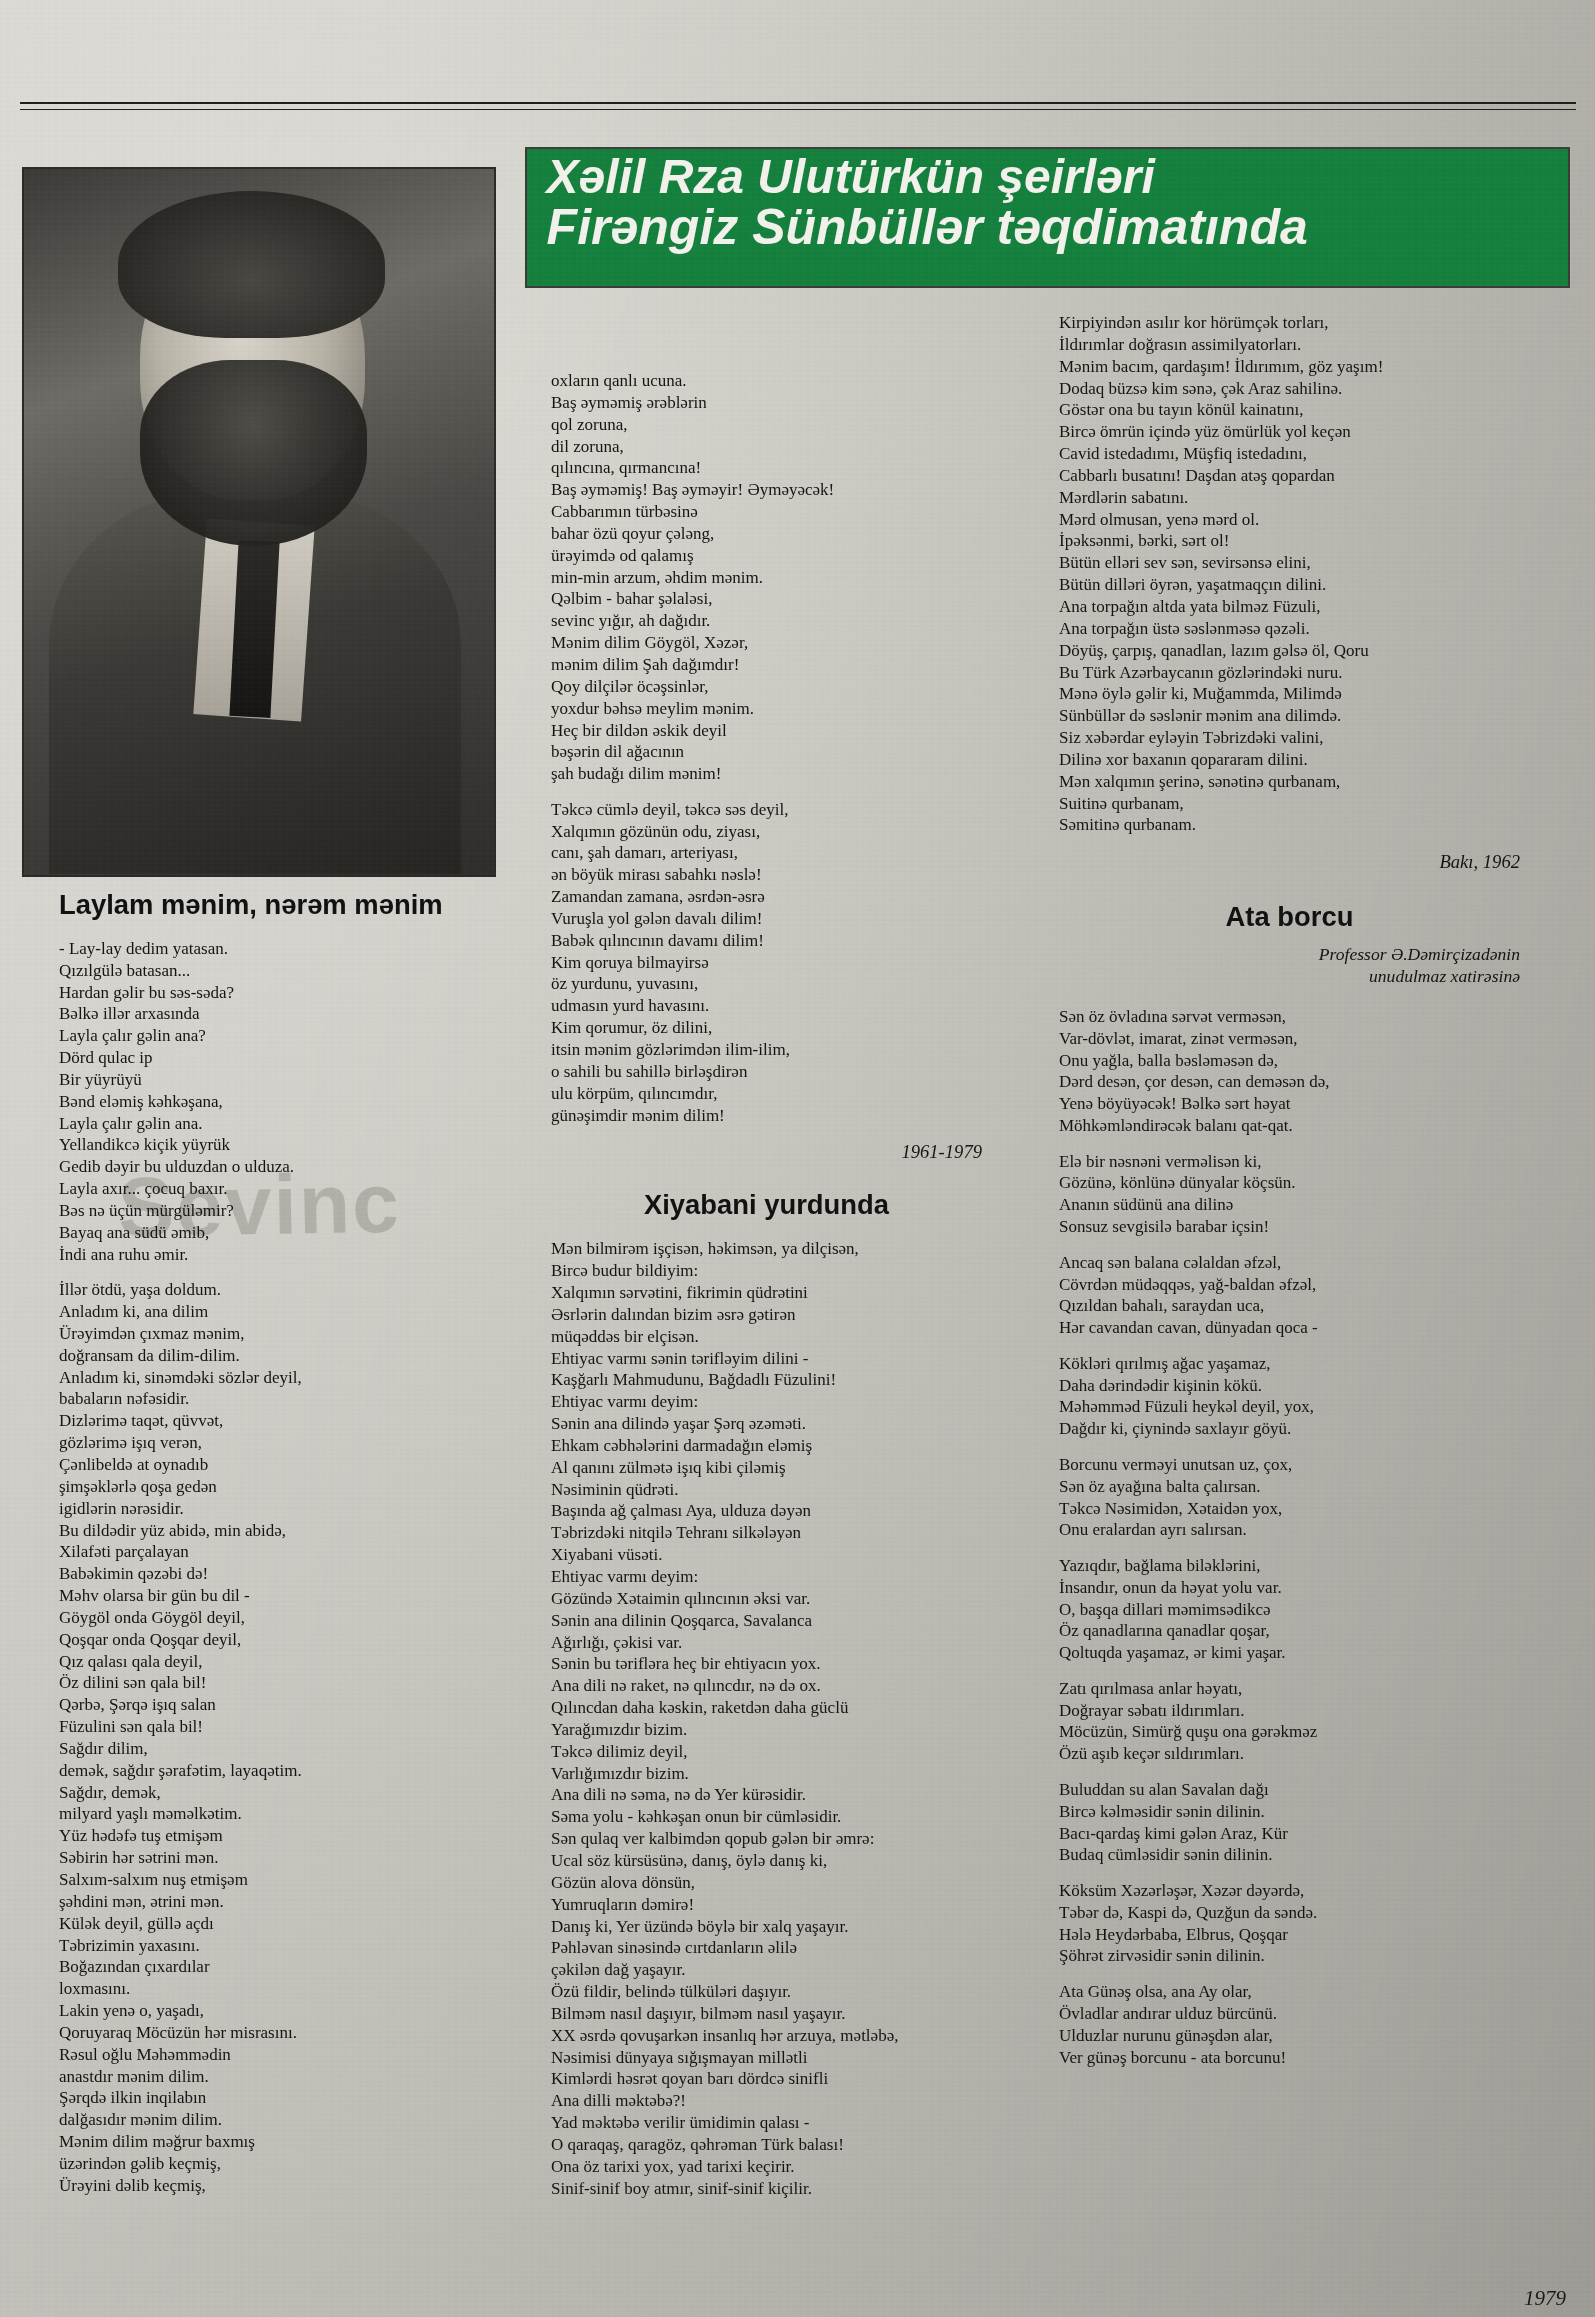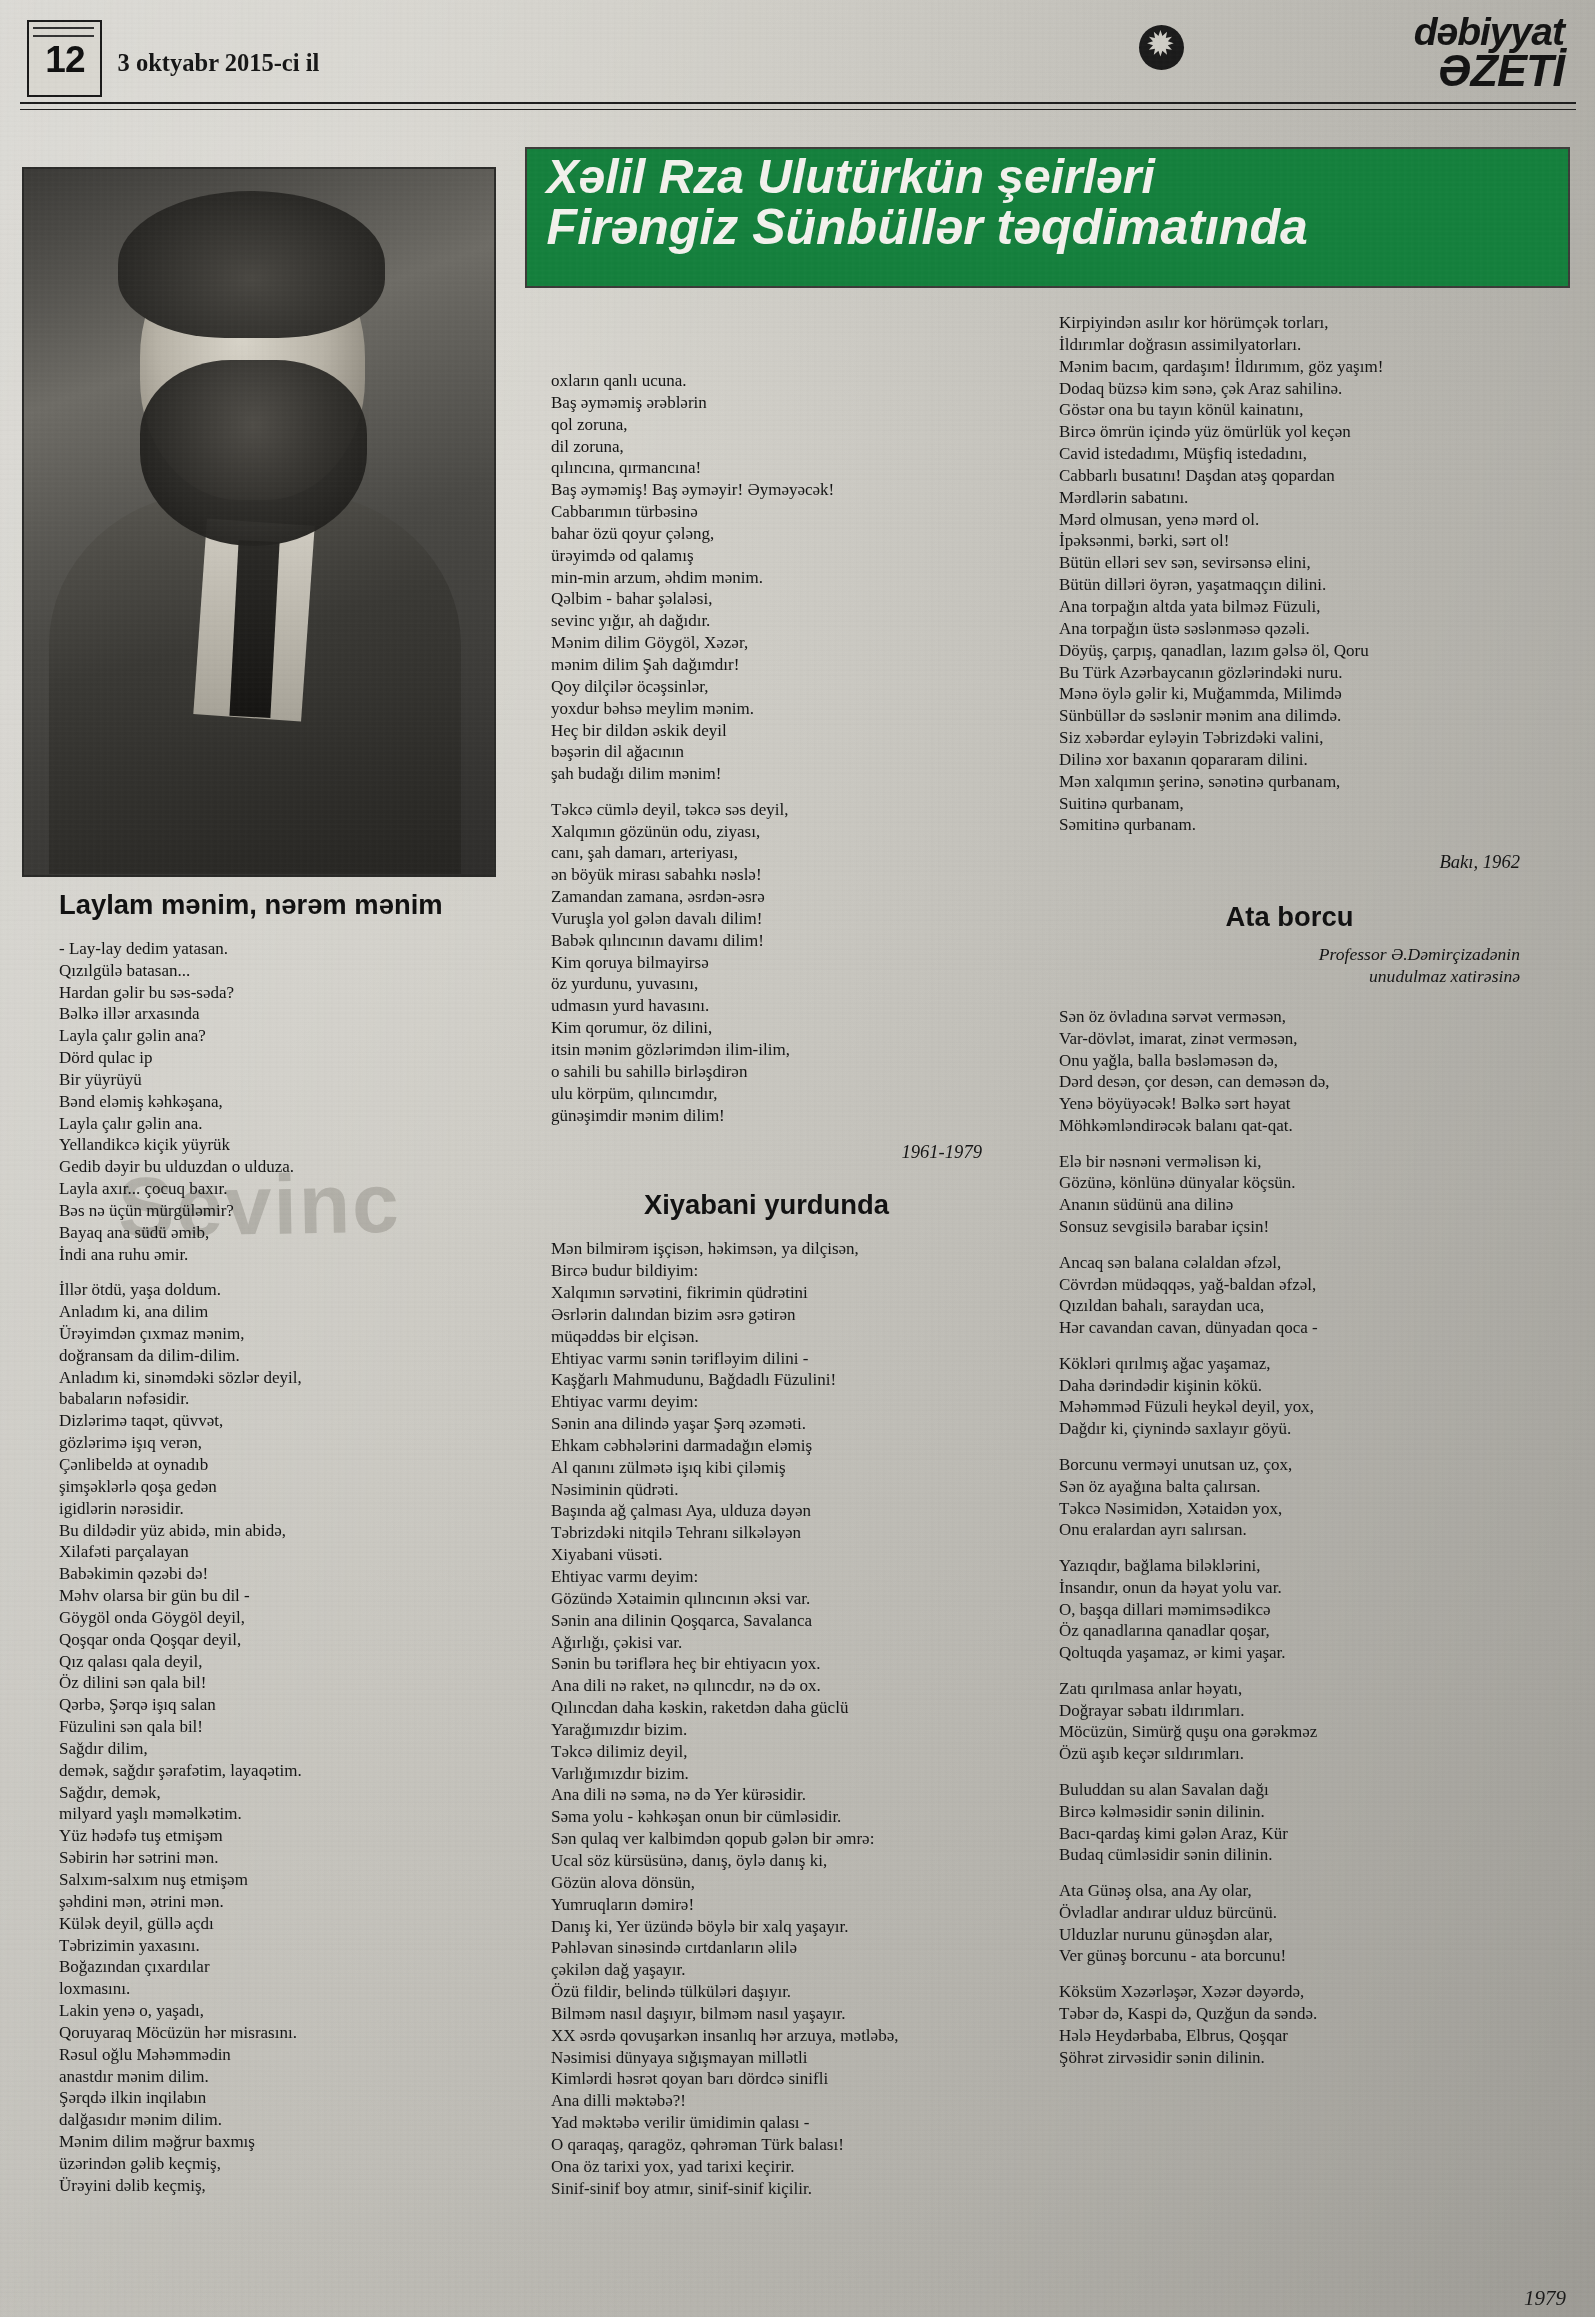--- a/index.html
+++ b/index.html
@@ -230,31 +230,20 @@
     pointer-events: none;
     transform: rotate(-1deg);
   }
 </style>
 </head>
 <body>
 
 <div class="page">
   <div class="paper"></div>
 
-  <div class="masthead">
-    <div class="page-num-box">
-      <div class="page-num">12</div>
-    </div>
-    <div class="issue-date">3 oktyabr 2015-ci il</div>
-    <div class="logo">
-      <div class="logo-star"></div>
-      <div class="logo-l1">dəbiyyat</div>
-      <div class="logo-l2">ƏZETİ</div>
-    </div>
-  </div>
   <div class="rule-top"></div>
   <div class="rule-top2"></div>
 
   <div class="photo">
     <div class="body"></div>
     <div class="shirt"></div>
     <div class="tie"></div>
     <div class="face"></div>
     <div class="beard"></div>
     <div class="hair"></div>
@@ -470,27 +459,27 @@
 Öz qanadlarına qanadlar qoşar,
 Qoltuqda yaşamaz, ər kimi yaşar.</p>
     <p class="ln">Zatı qırılmasa anlar həyatı,
 Doğrayar səbatı ildırımları.
 Möcüzün, Simürğ quşu ona gərəkməz
 Özü aşıb keçər sıldırımları.</p>
     <p class="ln">Buluddan su alan Savalan dağı
 Bircə kəlməsidir sənin dilinin.
 Bacı-qardaş kimi gələn Araz, Kür
 Budaq cümləsidir sənin dilinin.</p>
+    <p class="ln">Köksüm Xəzərləşər, Xəzər dəyərdə,
+Təbər də, Kaspi də, Quzğun da səndə.
+Hələ Heydərbaba, Elbrus, Qoşqar
+Şöhrət zirvəsidir sənin dilinin.</p>
     <p class="ln">Ata Günəş olsa, ana Ay olar,
 Övladlar andırar ulduz bürcünü.
 Ulduzlar nurunu günəşdən alar,
 Ver günəş borcunu - ata borcunu!</p>
-    <p class="ln">Köksüm Xəzərləşər, Xəzər dəyərdə,
-Təbər də, Kaspi də, Quzğun da səndə.
-Hələ Heydərbaba, Elbrus, Qoşqar
-Şöhrət zirvəsidir sənin dilinin.</p>
   </div>
 
   <div class="year-end">1979</div>
 
   <div class="grain"></div>
 </div>
 
 
 </body></html>

